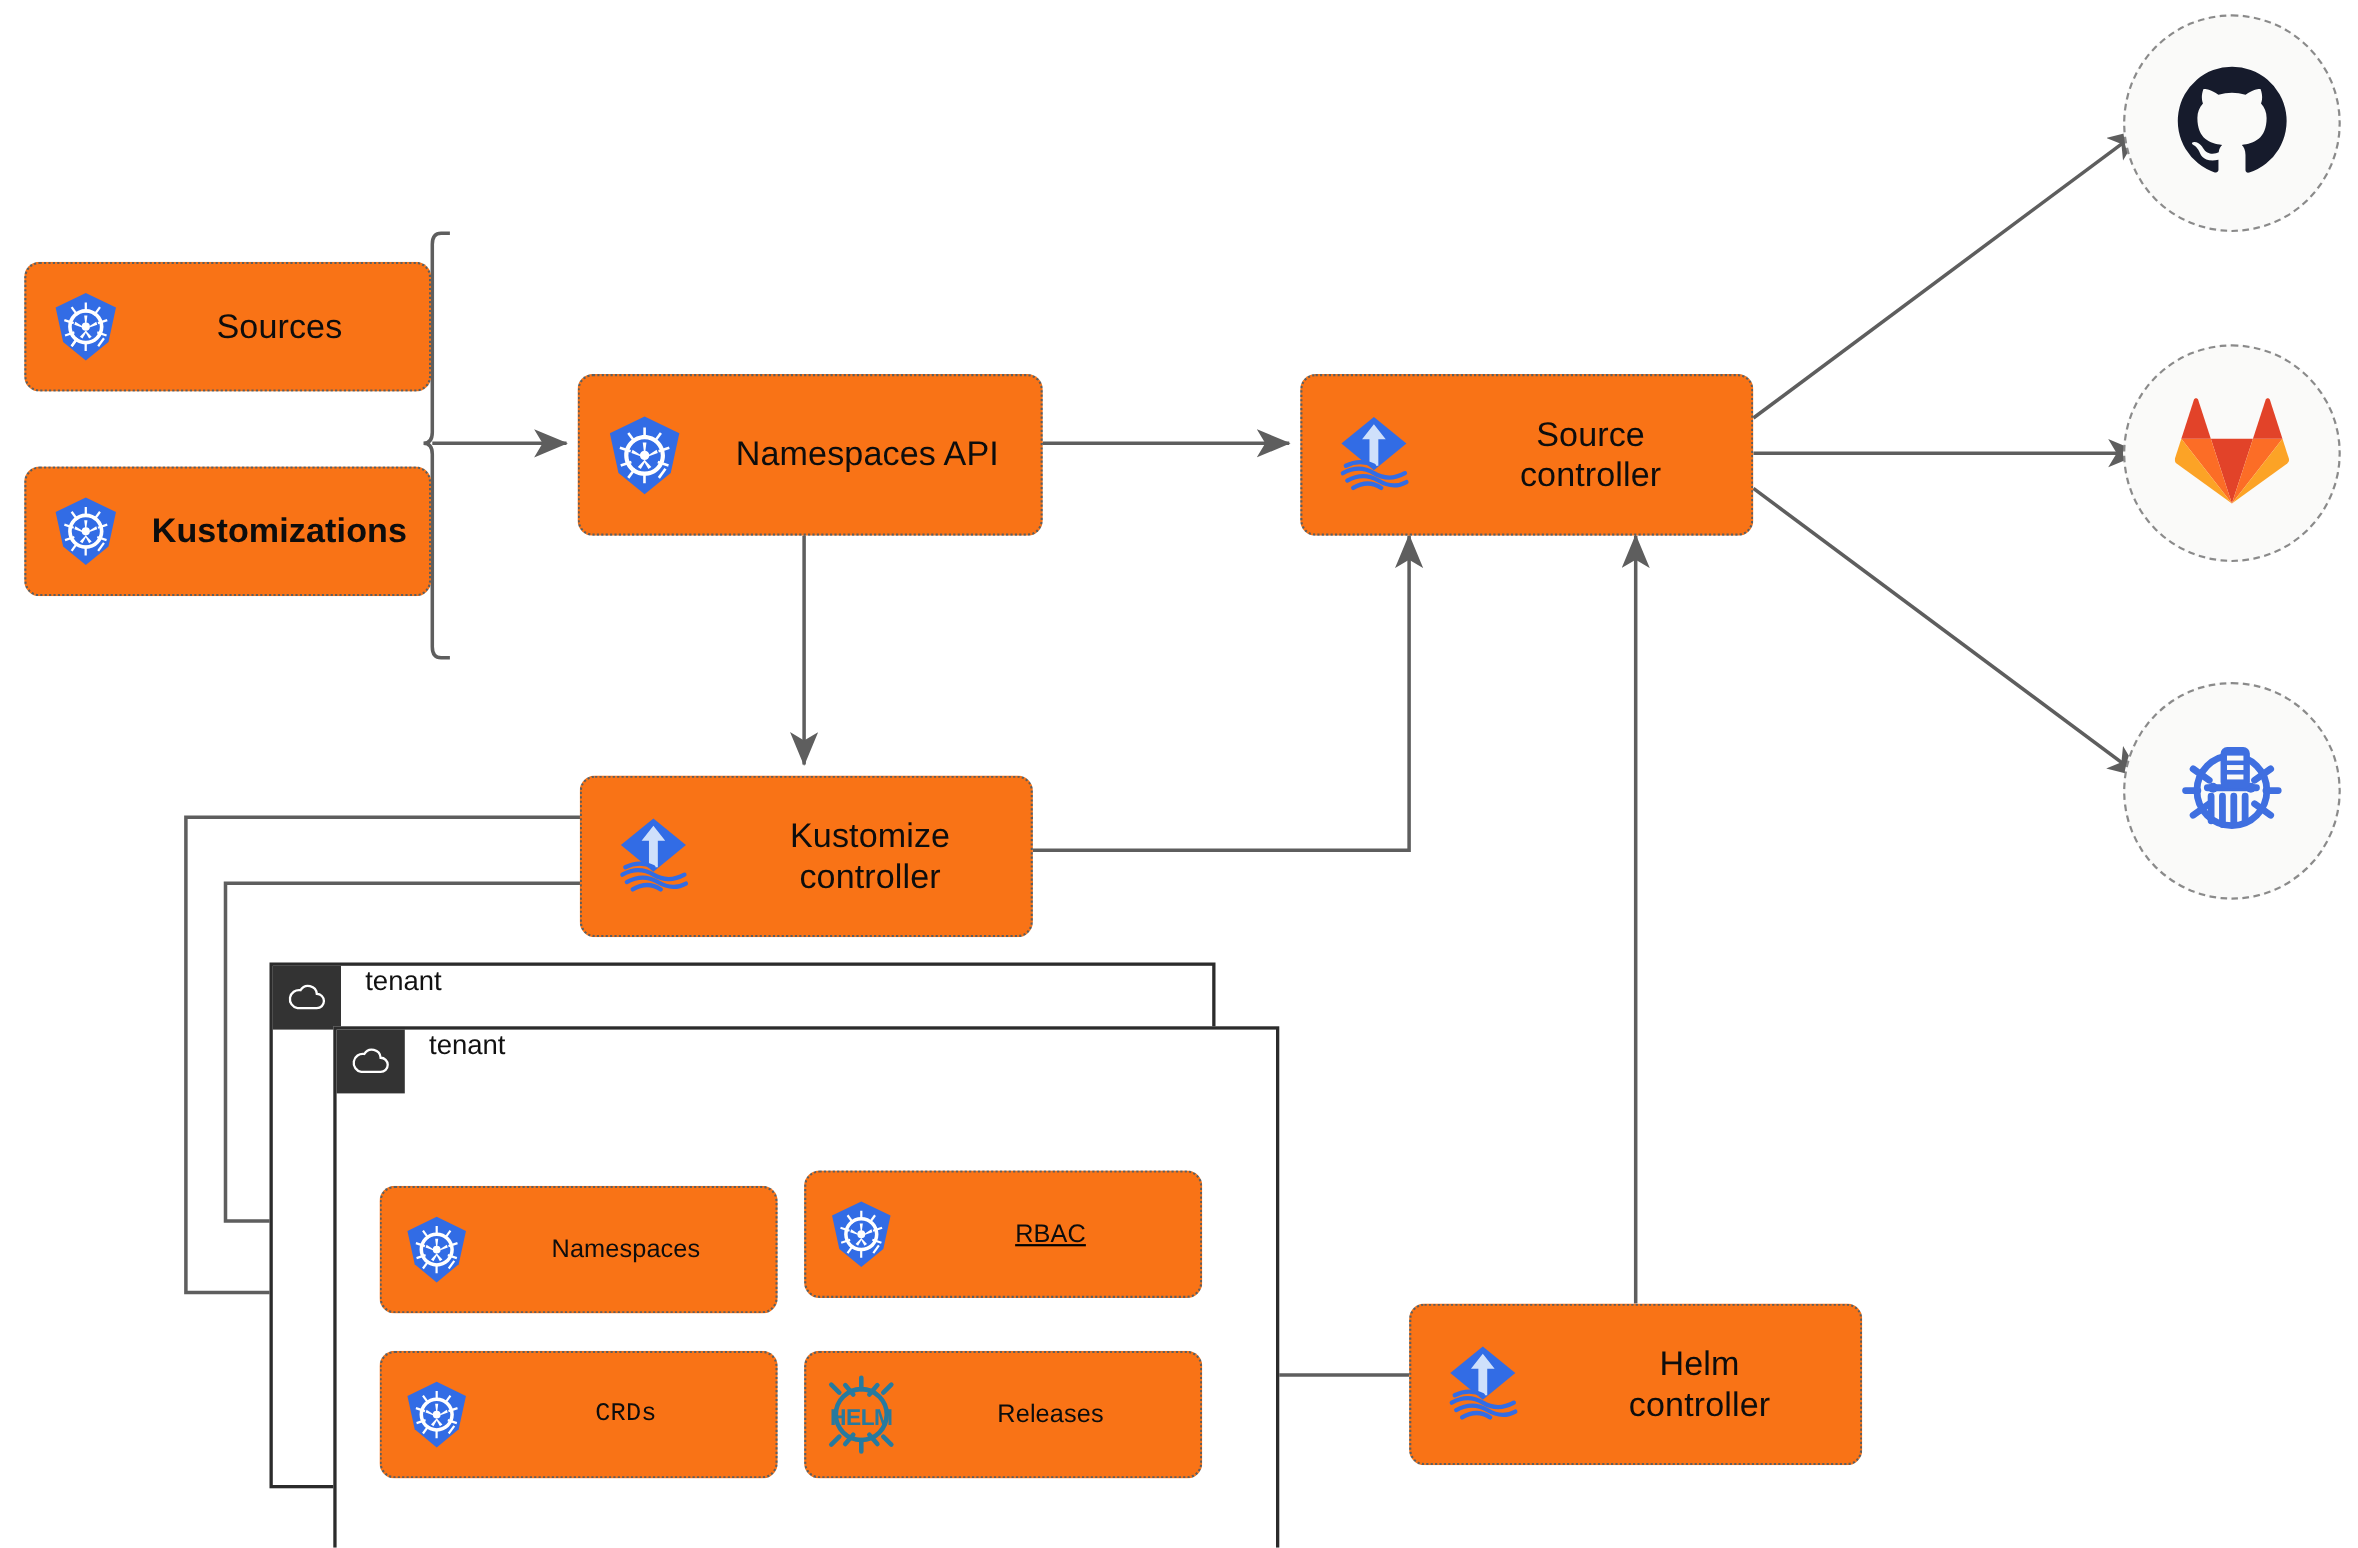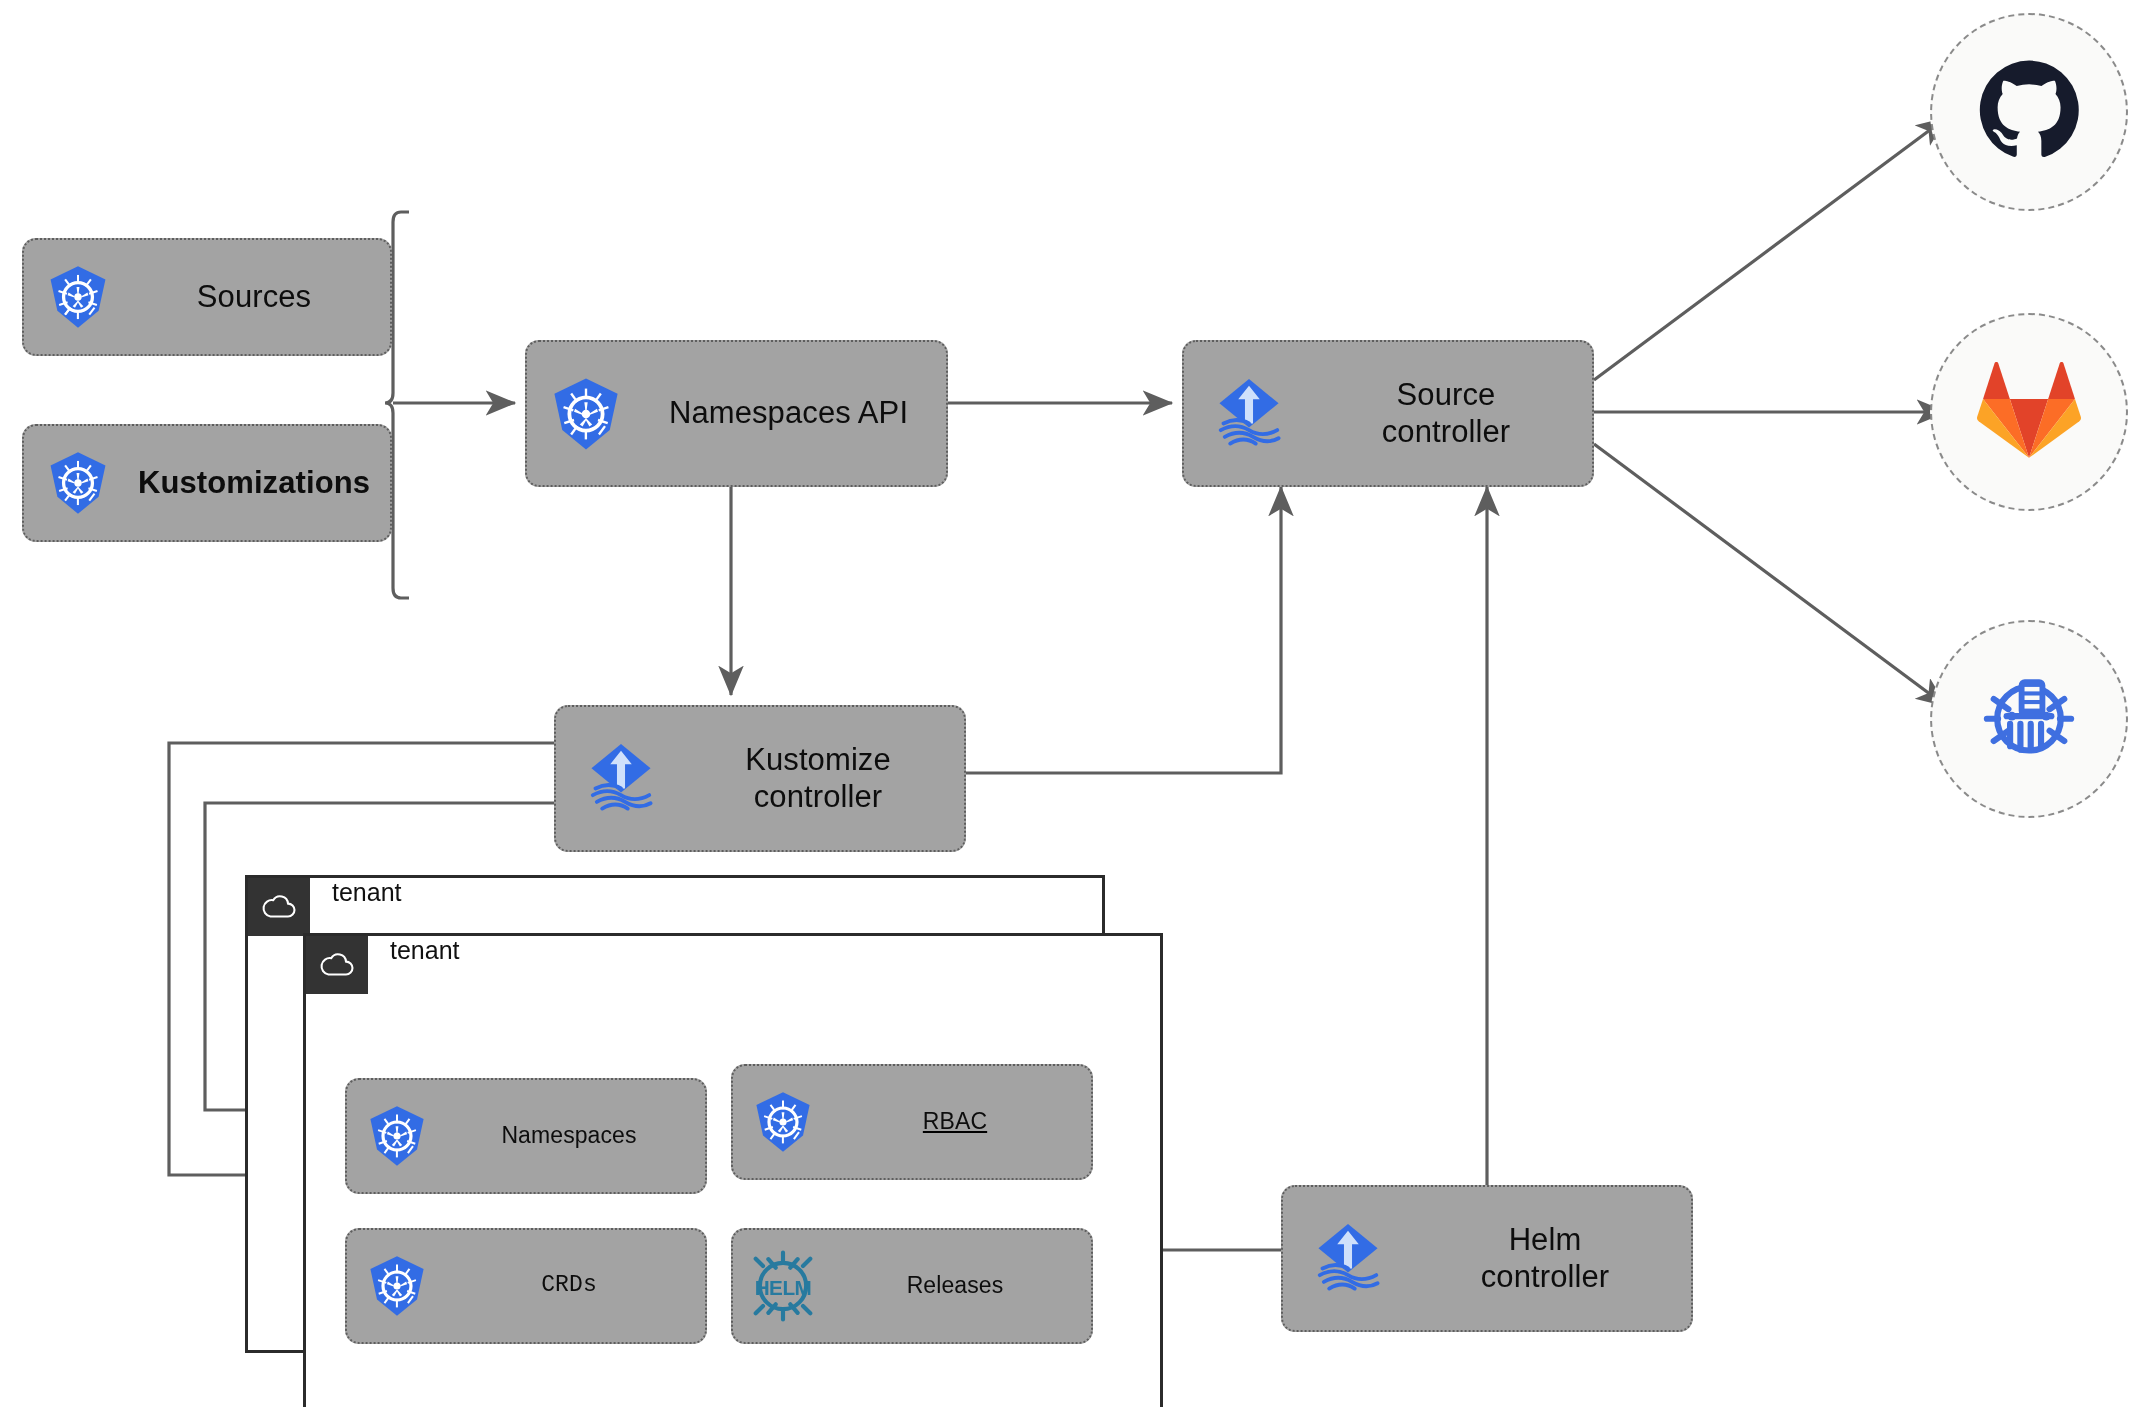--- a/index.html
+++ b/index.html
@@ -2,21 +2,21 @@
 <html><head>
 <meta charset="utf-8">
 <style>
   html,body{margin:0;padding:0;background:#ffffff;}
   body{font-family:"Liberation Sans",sans-serif;}
   #stage{position:relative;width:2144px;height:1407px;background:#ffffff;overflow:hidden;}
 
   
   .node{
     position:absolute;
-    background:#a3a3a3;
+    background:#f97316;
     border:2.5px dotted #5e5e5e;
     border-radius:14px;
     display:flex;
     align-items:center;
     box-sizing:border-box;
   }
   .node .ico{flex:0 0 auto;display:flex;align-items:center;justify-content:center;}
   .node .lbl{
     flex:1 1 auto;
     text-align:center;
@@ -203,21 +203,21 @@
           <path d="M14 49 Q 25 43 35 49 Q 45 55 54 50"></path>
           <path d="M18 54 Q 28 48 37 54"></path>
           <path d="M13 39 Q 23 34 32 39"></path>
         </g>
       </svg>
     </span>
     <span class="lbl">Source
 controller</span>
   </div>
 
-  <div class="node" style="left:554px;top:705px;width:412px;height:147px;">
+  <div class="node" style="left:527px;top:705px;width:412px;height:147px;">
     <span class="ico" style="width:130px;">
       <svg width="86" height="86" viewBox="0 0 64 64">
         <path d="M32 6 54 24 32 42 10 24Z" fill="#326ce5"></path>
         <path d="M32 11 L40 21 L35 21 L35 39 L29 39 L29 21 L24 21 Z" fill="#cfe0fb"></path>
         <g stroke="#326ce5" stroke-width="2.9" fill="none" stroke-linecap="round">
           <path d="M11 44 Q 22 38 32 44 Q 42 50 53 44"></path>
           <path d="M14 49 Q 25 43 35 49 Q 45 55 54 50"></path>
           <path d="M18 54 Q 28 48 37 54"></path>
           <path d="M13 39 Q 23 34 32 39"></path>
         </g>

